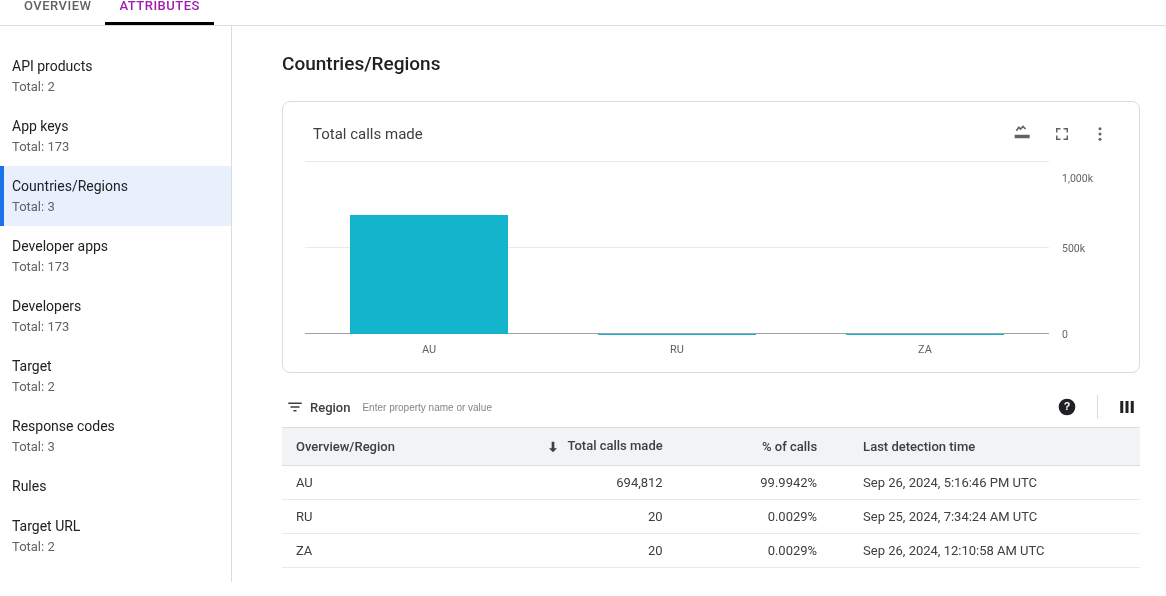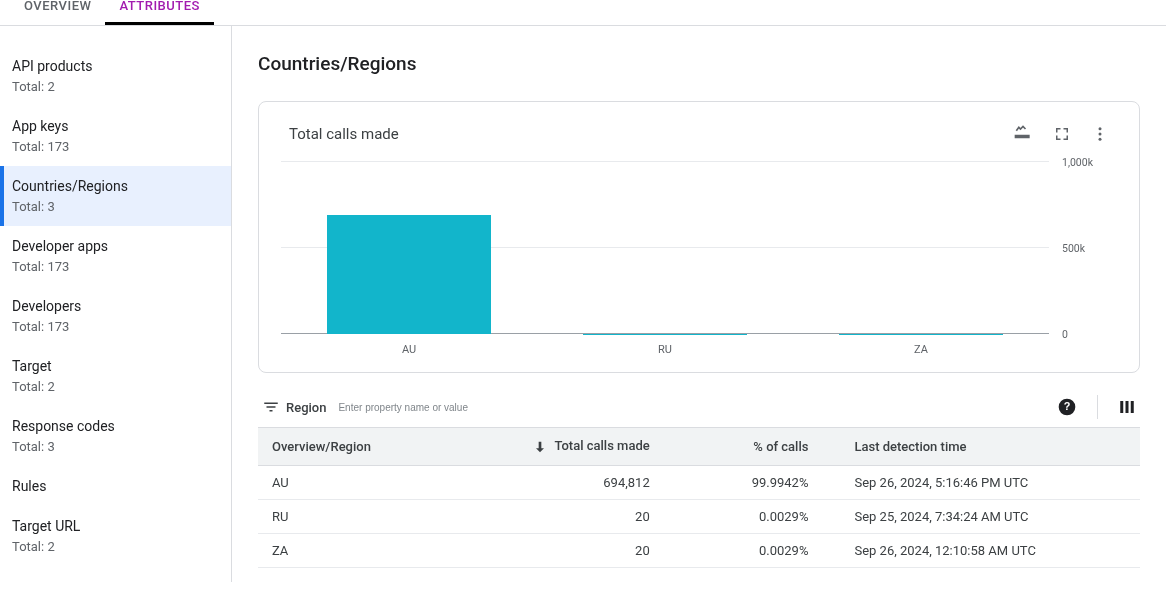--- a/index.html
+++ b/index.html
@@ -30,20 +30,21 @@
     text-transform: uppercase;
   }
   .tab.active {
     color: #a21caf;
     border-bottom: 3px solid #000000;
     padding-bottom: 9px;
   }
   .layout {
     display: flex;
     height: 556px;
+    gap: 24px;
   }
   .sidebar {
     width: 232px;
     border-right: 1px solid #dadce0;
     overflow-y: auto;
     padding-top: 20px;
   }
   .side-item {
     padding: 10px 12px 10px 12px;
     cursor: pointer;
@@ -304,21 +305,21 @@
               <div class="bar" style="height: 0.5px;"></div>
               <div class="xlabel">RU</div>
             </div>
             <div class="bar-slot">
               <div class="bar" style="height: 0.5px;"></div>
               <div class="xlabel">ZA</div>
             </div>
           </div>
       <div class="ylabel" style="bottom: 28px; transform: translateY(50%);">0</div>
           <div class="ylabel" style="bottom: 114px; transform: translateY(50%);">500k</div>
-          <div class="ylabel" style="bottom: 200px; transform: translateY(50%);">1,000k</div>
+          <div class="ylabel" style="bottom: 184px; transform: translateY(50%);">1,000k</div>
         </div>
     </div>
 
     <div class="table-block">
       <div class="filter-row">
         <span class="filter-label">
           <span>
             <svg width="18" height="18" viewBox="0 0 24 24" fill="#3c4043">
                 <path d="M3 6h18v2H3zM6 11h12v2H6zM10 16h4v2h-4z"></path>
               </svg>

